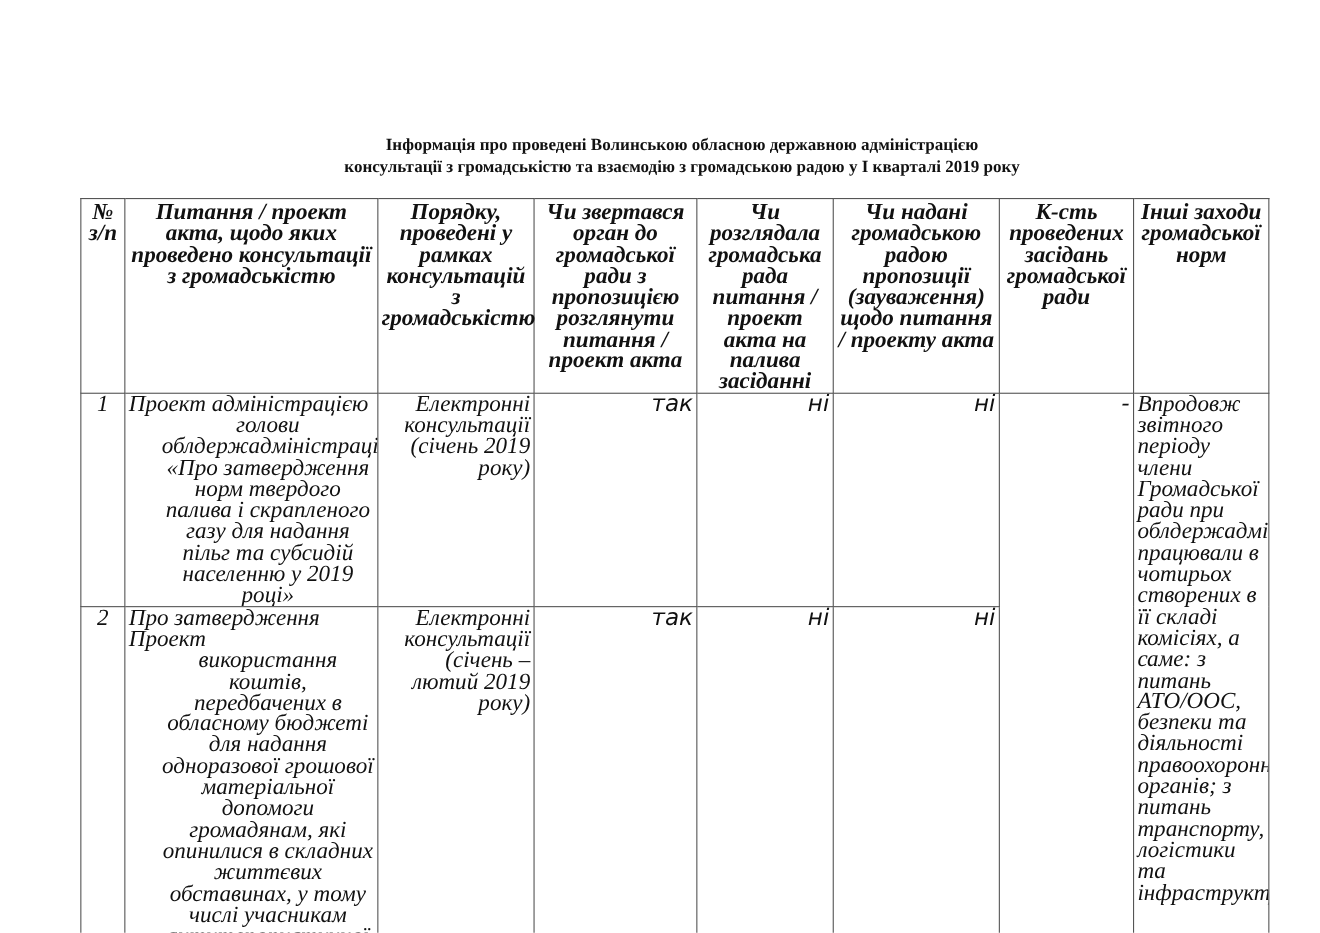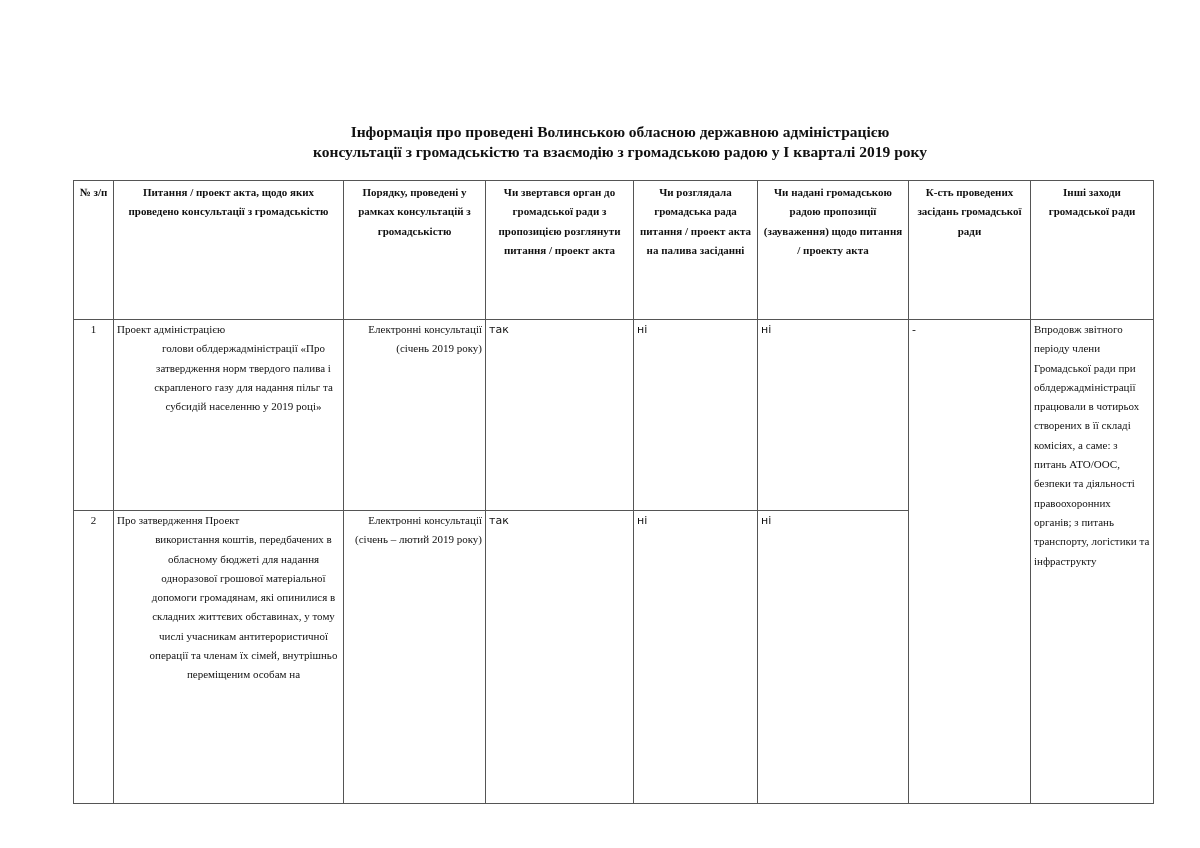--- a/index.html
+++ b/index.html
@@ -1,23 +1,23 @@
 <!DOCTYPE html>
 <html><head>
   <meta charset="utf-8">
   <style>
     html, body { margin: 0; padding: 0; background: #ffffff; }
     body { width: 1200px; height: 848px; position: relative; overflow: hidden; font-family: "Liberation Serif", "DejaVu Serif", serif; color: #111; }
     .title { position: absolute; left: 0; width: 1240px; top: 122px; text-align: center; font-weight: bold; font-size: 15.5px; line-height: 20px; }
     table.doc { position: absolute; left: 73px; top: 180px; border-collapse: collapse; table-layout: fixed; width: 1080px; }
-    table.doc td, table.doc th { border: 1.3px solid #555; vertical-align: top; padding: 0 3px; font-size: 11px; line-height: 19.3px; }
+    table.doc td, table.doc th { border: 1.3px solid #555; vertical-align: top; padding: 0 3px; font-size: 21px; line-height: 19.3px; font-style: italic; }
     table.doc th { font-weight: bold; text-align: center; height: 136px; padding-top: 2px; }
     td.num { text-align: center; }
     td.center { text-align: right; }
-    td.val { text-align: left; font-family: "DejaVu Sans", sans-serif; font-size: 12px; line-height: 19px; padding-top: 2px; }
+    td.val { text-align: right; font-family: "DejaVu Sans", sans-serif; font-size: 12px; line-height: 19px; padding-top: 2px; }
     td.other { text-align: left; padding-left: 8px; font-size: 15.3px; line-height: 19.3px; }
     .topic { padding-left: 3px; }
     .topic .first { display: block; }
     .topic .rest { display: block; padding-left: 30px; text-align: center; }
     tr.r1 td { height: 190px; }
     tr.r2 td { height: 292px; }
     td { overflow: hidden; }
   </style>
 </head>
 <body>
@@ -40,21 +40,21 @@
   </colgroup>
   <tbody>
       <tr>
     <th>№ з/п</th>
     <th>Питання / проект акта, щодо яких проведено консультації з громадськістю</th>
     <th>Порядку, проведені у рамках консультацій з громадськістю</th>
     <th>Чи звертався орган до громадської ради з пропозицією розглянути питання / проект акта</th>
     <th>Чи розглядала громадська рада питання / проект акта на палива засіданні</th>
     <th>Чи надані громадською радою пропозиції (зауваження) щодо питання / проекту акта</th>
     <th>К-сть проведених засідань громадської ради</th>
-    <th>Інші заходи громадської ради</th>
+    <th>Інші заходи громадської норм</th>
   </tr>
   <tr class="r1">
     <td class="num">1</td>
     <td class="topic">
       <span class="first">Проект адміністрацією</span>
       <span class="rest">голови облдержадміністрації «Про затвердження норм твердого палива і скрапленого газу для надання пільг та субсидій населенню у 2019 році»</span>
     </td>
     <td class="center">Електронні консультації (січень 2019 року)</td>
     <td class="val">так</td>
     <td class="val">ні</td>

